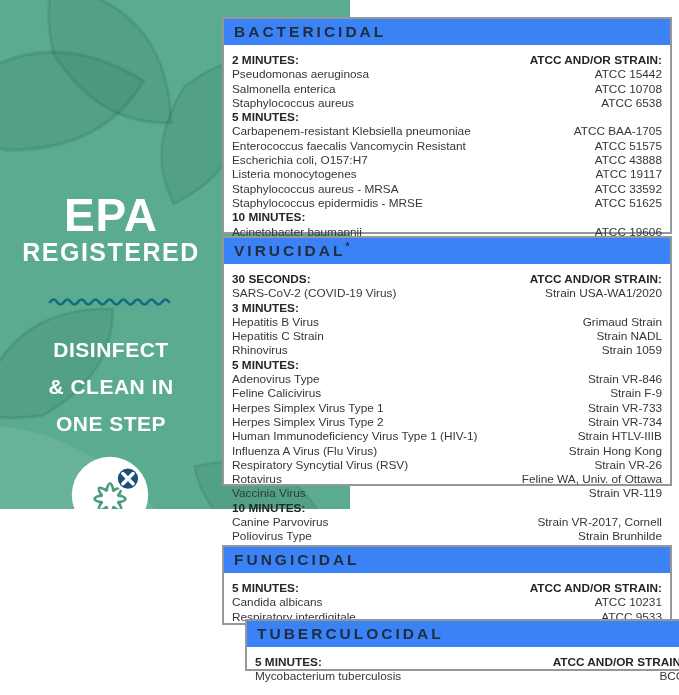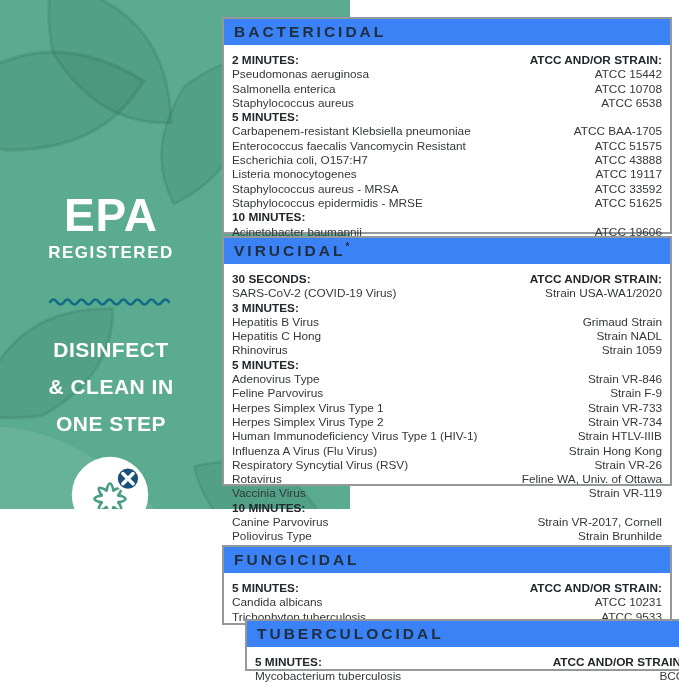--- a/index.html
+++ b/index.html
@@ -12,21 +12,21 @@
 
   
   .teal-bg{
     position:absolute;left:0;top:0;width:350px;height:509px;
     background:#5aab8f;overflow:hidden;
   }
   .teal-bg svg.leaves{position:absolute;left:0;top:0;}
 
   .sidebar-text{position:absolute;width:222px;text-align:center;color:#ffffff;}
   .epa-title{top:191px;left:0;font-size:46px;font-weight:800;letter-spacing:1px;line-height:48px;}
-  .epa-subtitle{top:239px;left:0;font-size:17px;font-weight:800;letter-spacing:1.5px;line-height:27px;}
+  .epa-subtitle{top:239px;left:0;font-size:25px;font-weight:800;letter-spacing:1.5px;line-height:27px;}
   .wave-wrap{position:absolute;left:48px;top:293px;width:126px;height:12px;}
   .tagline{top:331px;left:0;font-size:21px;font-weight:800;line-height:37px;letter-spacing:0.5px;}
   .virus-wrap{position:absolute;left:71px;top:456px;width:78px;height:78px;}
 
   
   .panel{
     position:absolute;left:222px;width:450px;background:#ffffff;
     border:2px solid #95989b;box-sizing:border-box;
   }
   .p0{top:17px;height:217px;}
@@ -173,37 +173,37 @@
           </div>
           <div class="row">
             <span class="c1 b">3 MINUTES:</span>
             <span class="c2"></span>
           </div>
           <div class="row">
             <span class="c1">Hepatitis B Virus</span>
             <span class="c2">Grimaud Strain</span>
           </div>
           <div class="row">
-            <span class="c1">Hepatitis C Hong</span>
+            <span class="c1">Hepatitis C Strain</span>
             <span class="c2">Strain NADL</span>
           </div>
           <div class="row">
             <span class="c1">Rhinovirus</span>
             <span class="c2">Strain 1059</span>
           </div>
           <div class="row">
             <span class="c1 b">5 MINUTES:</span>
             <span class="c2"></span>
           </div>
           <div class="row">
             <span class="c1">Adenovirus Type</span>
             <span class="c2">Strain VR-846</span>
           </div>
           <div class="row">
-            <span class="c1">Feline Parvovirus</span>
+            <span class="c1">Feline Calicivirus</span>
             <span class="c2">Strain F-9</span>
           </div>
           <div class="row">
             <span class="c1">Herpes Simplex Virus Type 1</span>
             <span class="c2">Strain VR-733</span>
           </div>
           <div class="row">
             <span class="c1">Herpes Simplex Virus Type 2</span>
             <span class="c2">Strain VR-734</span>
           </div>
@@ -248,21 +248,21 @@
         <div class="rows">
           <div class="row">
             <span class="c1 b">5 MINUTES:</span>
             <span class="c2 b">ATCC AND/OR STRAIN:</span>
           </div>
           <div class="row">
             <span class="c1">Candida albicans</span>
             <span class="c2">ATCC 10231</span>
           </div>
           <div class="row">
-            <span class="c1">Trichophyton tuberculosis</span>
+            <span class="c1">Respiratory interdigitale</span>
             <span class="c2">ATCC 9533</span>
           </div>
         </div>
       </div>
       <div class="panel p3">
         <div class="panel-header">
           <span class="t">TUBERCULOCIDAL</span>
         </div>
         <div class="rows">
           <div class="row">

